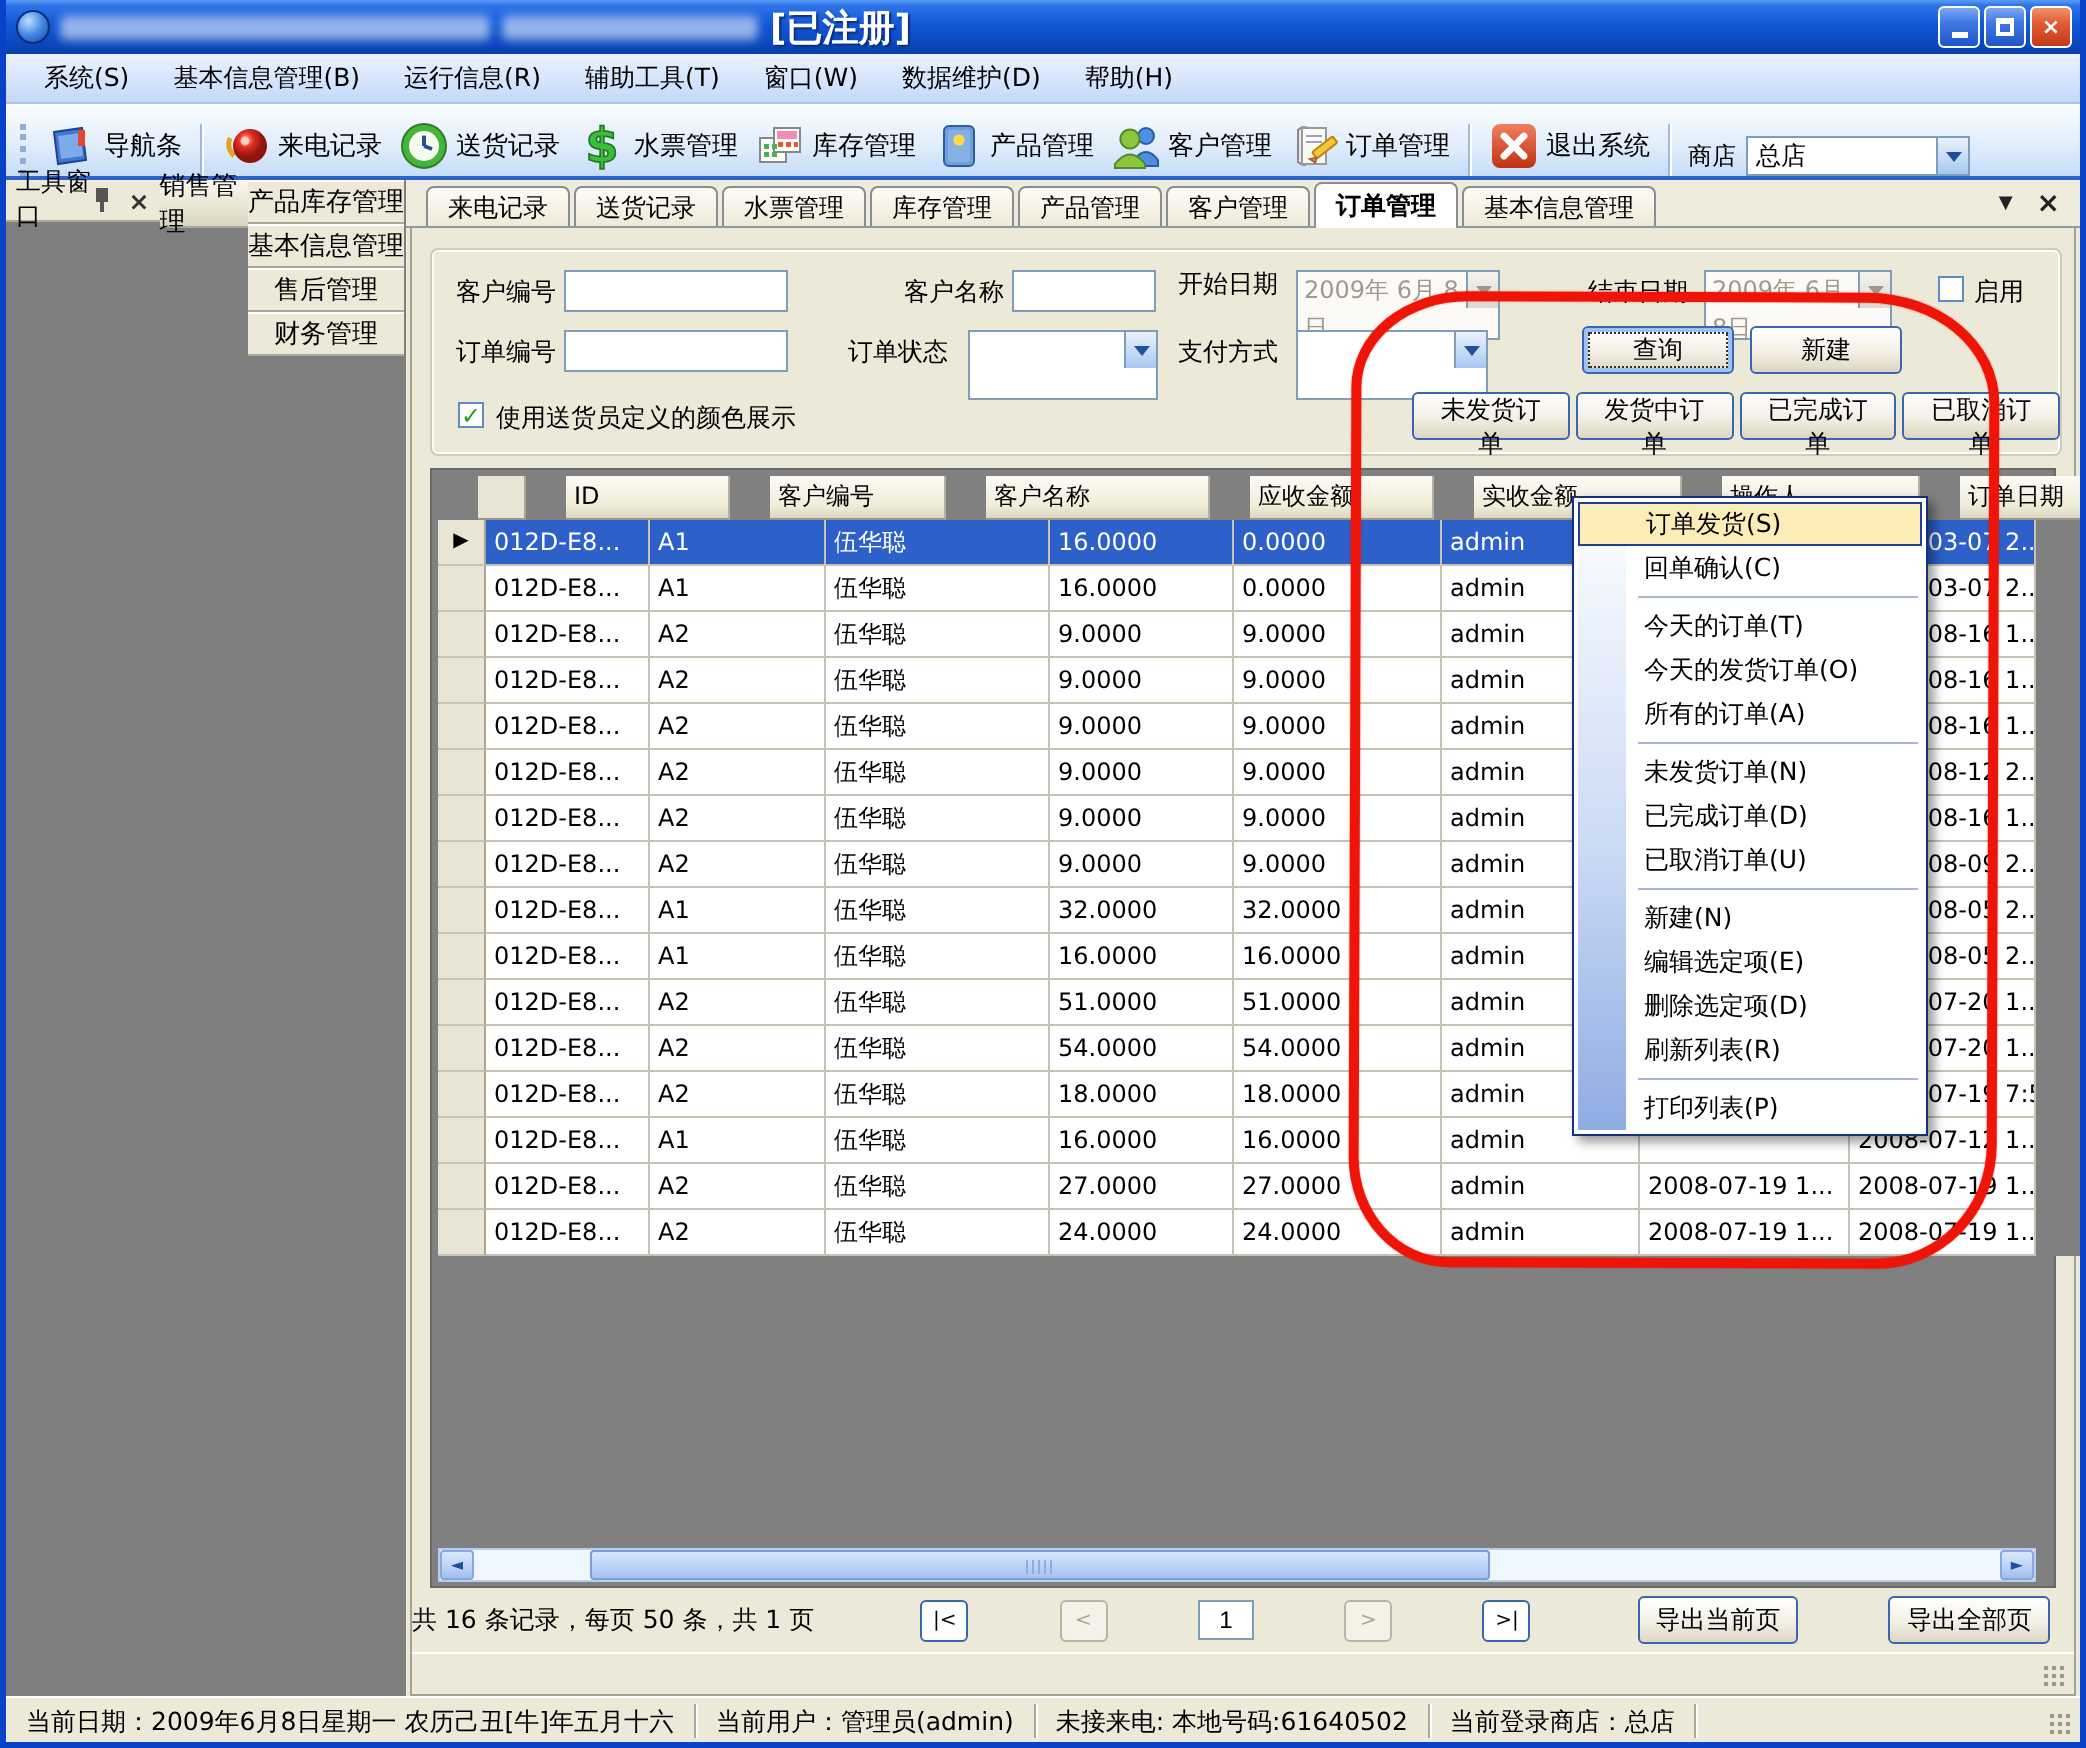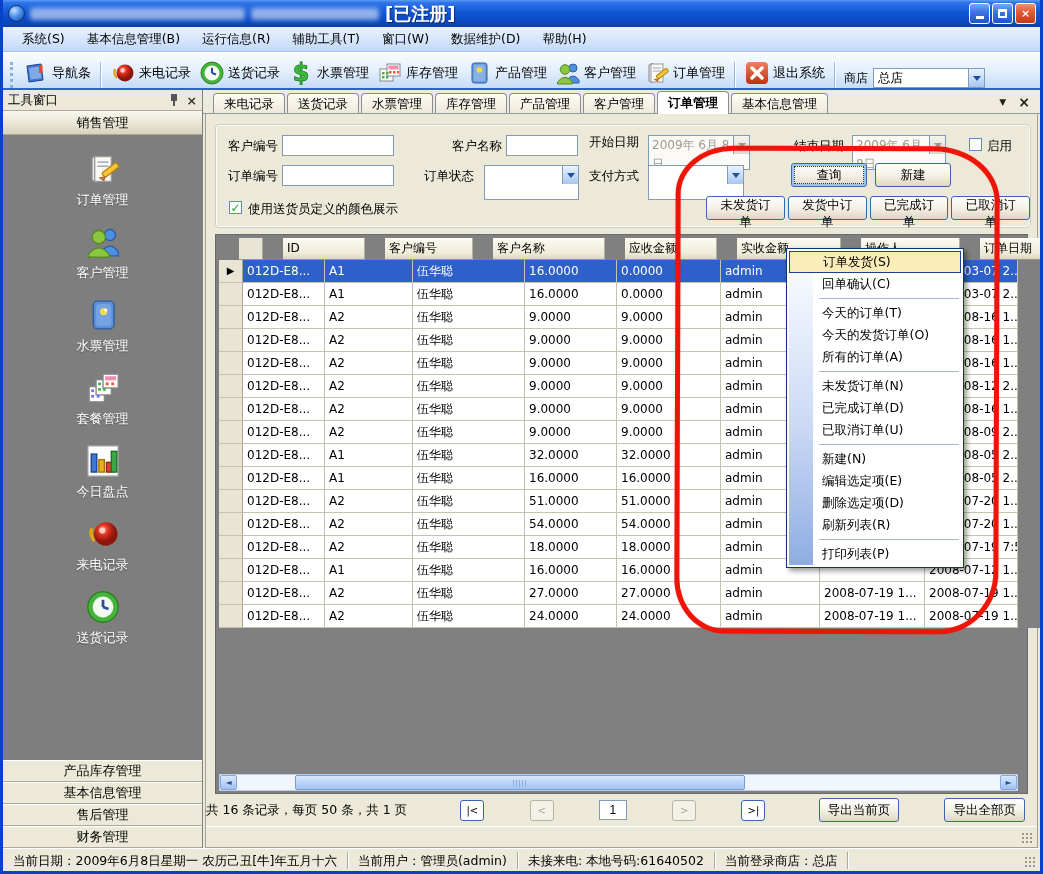--- a/index.html
+++ b/index.html
@@ -45,21 +45,21 @@
   .shop-combo { width:112px; height:20px; background:#fff; border:1px solid #7F9DB9; display:flex; align-items:center; }
   .shop-combo .val { flex:1; padding-left:4px; font-size:12.5px; }
   .combo-btn { width:16px; height:18px; border-left:1px solid #7F9DB9;
     background:linear-gradient(180deg,#E9F2FE 0%,#C3D9F6 60%,#A8C6F0 100%); display:flex; align-items:center; justify-content:center; }
   .chev { width:0; height:0; border-left:4px solid transparent; border-right:4px solid transparent; border-top:5px solid #1E4FA0; }
 
   
   .workspace { flex:1; display:flex; min-height:0; }
 
   
-  .sidebar { width:200px; flex:0 0 200px; display:flex; flex-direction:column; border-right:1px solid #808080; background:#7E7E7E; }
+  .sidebar { width:200px; flex:0 0 200px; display:flex; border-right:1px solid #808080; background:#7E7E7E; }
   .tool-titlebar { height:21px; background:#ECE9D8; border-bottom:1px solid #ACA899; display:flex; align-items:center; padding:0 5px; font-size:12.5px; }
   .tool-titlebar .ticons { margin-left:auto; display:flex; gap:8px; align-items:center; color:#333; }
   .pin-glyph { display:inline-block; width:10px; height:12px; position:relative; }
   .pin-glyph::before { content:""; position:absolute; left:2px; top:0; width:6px; height:7px; background:#555; }
   .pin-glyph::after { content:""; position:absolute; left:4px; top:7px; width:2px; height:5px; background:#555; }
   .group-header { height:24px; background:linear-gradient(180deg,#FAF8F0 0%,#E8E4D3 60%,#D8D3BD 100%);
     border-bottom:1px solid #ACA899; display:flex; align-items:center; justify-content:center; font-size:13px; }
   .side-body { flex:1; background:#7E7E7E; overflow:hidden; display:flex; flex-direction:column; align-items:center; padding-top:16px; gap:15px; }
   .side-item { display:flex; flex-direction:column; align-items:center; gap:4px; cursor:pointer; }
   .side-item .label { color:#fff; font-size:13px; text-shadow:0 1px 1px rgba(0,0,0,.35); }

